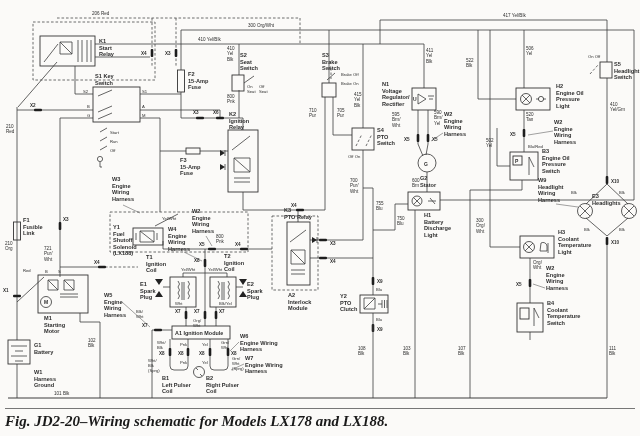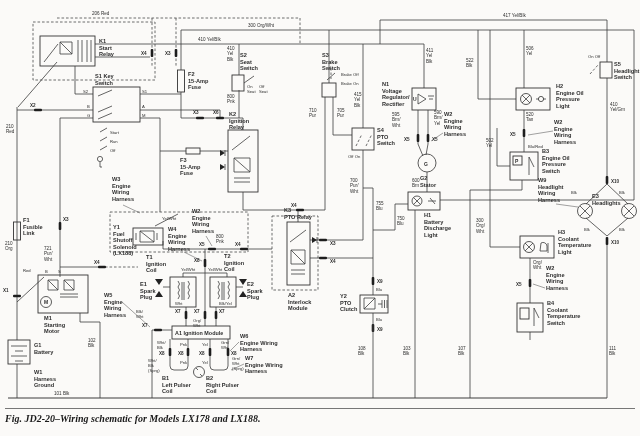--- a/index.html
+++ b/index.html
@@ -16,21 +16,21 @@
   .w{stroke:#3d3d3d;stroke-width:.8;fill:none;}
   .w2x{stroke:#3d3d3d;stroke-width:1;fill:none;}
   .d{stroke:#4a4a4a;stroke-width:.8;fill:none;stroke-dasharray:2.6 1.9;}
   .bx{stroke:#333;stroke-width:.9;fill:none;}
   .bullet{fill:#1d1d1d;}
   .ldr{stroke:#555;stroke-width:.55;fill:none;}
   .lamp{stroke:#333;stroke-width:.8;fill:none;}
   .fill{fill:#222;stroke:none;}
   #caption{position:absolute;left:5px;top:408px;width:630px;
     font-family:"Liberation Serif",serif;font-style:italic;font-weight:700;
-    font-size:10px;color:#1a1a1a;border-top:1px solid #777;padding-top:4px;}
+    font-size:15px;color:#1a1a1a;border-top:1px solid #777;padding-top:4px;}
 </style>
 </head>
 <body>
 
 <div id="page">
 <svg width="640" height="436" viewBox="0 0 640 436">
 
   <path class="d" d="M57,18 H300 V44"></path>
   <path class="w" d="M181,30 H634 M634,30 V200 H440"></path>
   <path class="w" d="M380,20 H607 M380,20 V44"></path>

